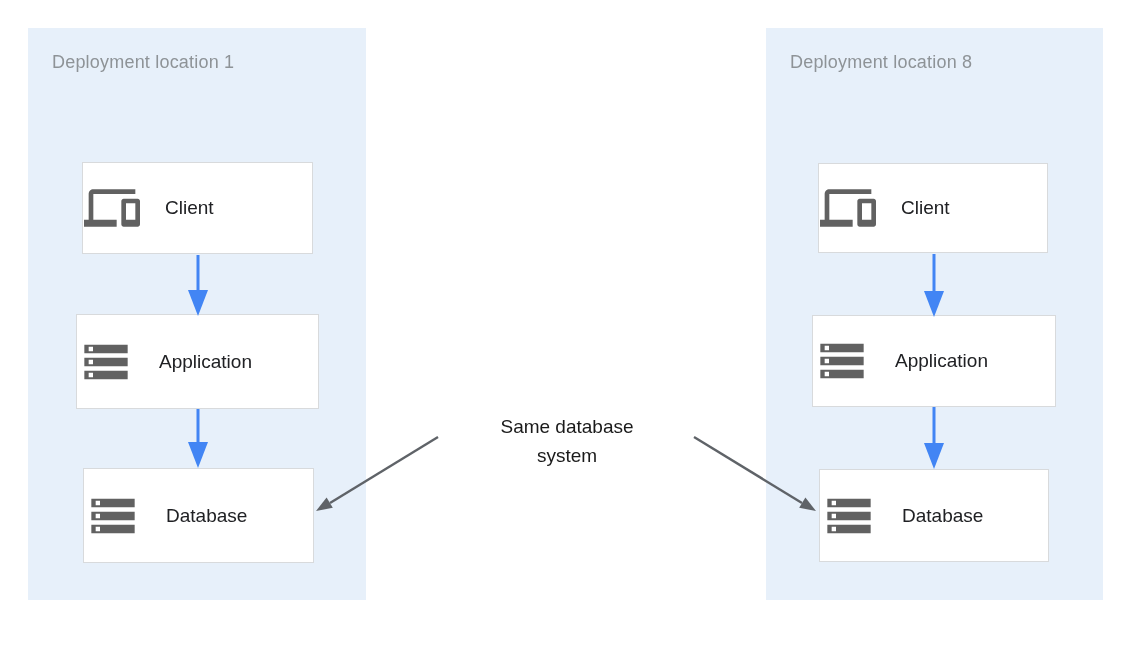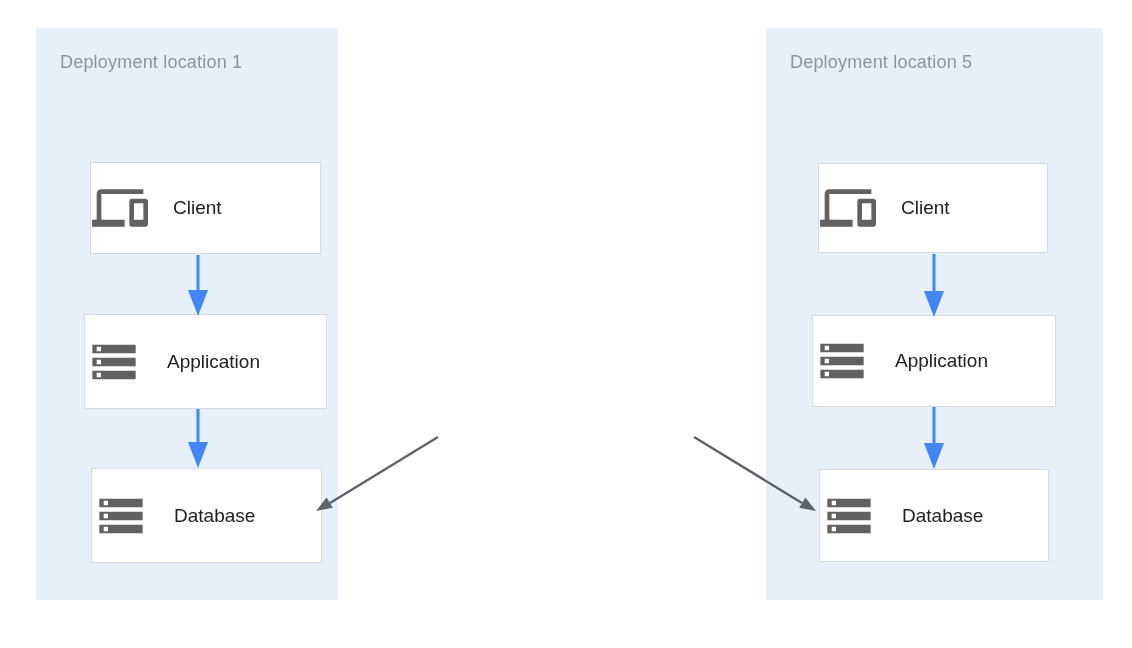--- a/index.html
+++ b/index.html
@@ -25,21 +25,21 @@
     height: 648px;
     background: var(--page-bg);
     overflow: hidden;
   }
   .panel {
     position: absolute;
     top: 28px;
     height: 572px;
     background: var(--panel-bg);
   }
-  .panel-1 { left: 36px;  width: 302px; }
+  .panel-1 { left: 28px;  width: 338px; }
   .panel-2 { left: 766px; width: 337px; }
   .panel-title {
     position: absolute;
     left: 24px;
     top: 24px;
     font-size: 18px;
     letter-spacing: 0.2px;
     color: var(--panel-title);
     white-space: nowrap;
   }
@@ -126,21 +126,21 @@
       <span class="icon-wrap">
         <svg width="52" height="52" viewBox="0 0 24 24" aria-hidden="true">
           <path d="M2 20h20v-4H2v4zm2-3h2v2H4v-2zM2 4v4h20V4H2zm4 3H4V5h2v2zm-4 7h20v-4H2v4zm2-3h2v2H4v-2z"></path>
         </svg>
       </span>
       <span class="node-label">Database</span>
     </div>
   </div>
 
   <div class="panel panel-2">
-    <div class="panel-title">Deployment location 5</div>
+    <div class="panel-title">Deployment location 8</div>
 
     <div class="node p2-client">
       <span class="icon-wrap">
         <svg width="56" height="56" viewBox="0 0 24 24" aria-hidden="true">
           <path d="M4 6h18V4H4c-1.1 0-2 .9-2 2v11H0v3h14v-3H4V6zm19 2h-6c-.55 0-1 .45-1 1v10c0 .55.45 1 1 1h6c.55 0 1-.45 1-1V9c0-.55-.45-1-1-1zm-1 9h-4v-7h4v7z"></path>
         </svg>
       </span>
       <span class="node-label">Client</span>
     </div>
 
@@ -189,14 +189,18 @@
       <line class="ann-line" x1="438" y1="437" x2="330" y2="503"></line>
       <polygon class="ann-head" points="316,511 326.6,497.6 332.8,507.8"></polygon>
     </g>
 
     <g>
       <line class="ann-line" x1="694" y1="437" x2="802" y2="503"></line>
       <polygon class="ann-head" points="816,511 805.4,497.6 799.2,507.8"></polygon>
     </g>
   </svg>
 
+  <div class="annotation">
+    <span>Same database</span>
+    <span>system</span>
+  </div>
 
 </div>
 
 </body></html>

